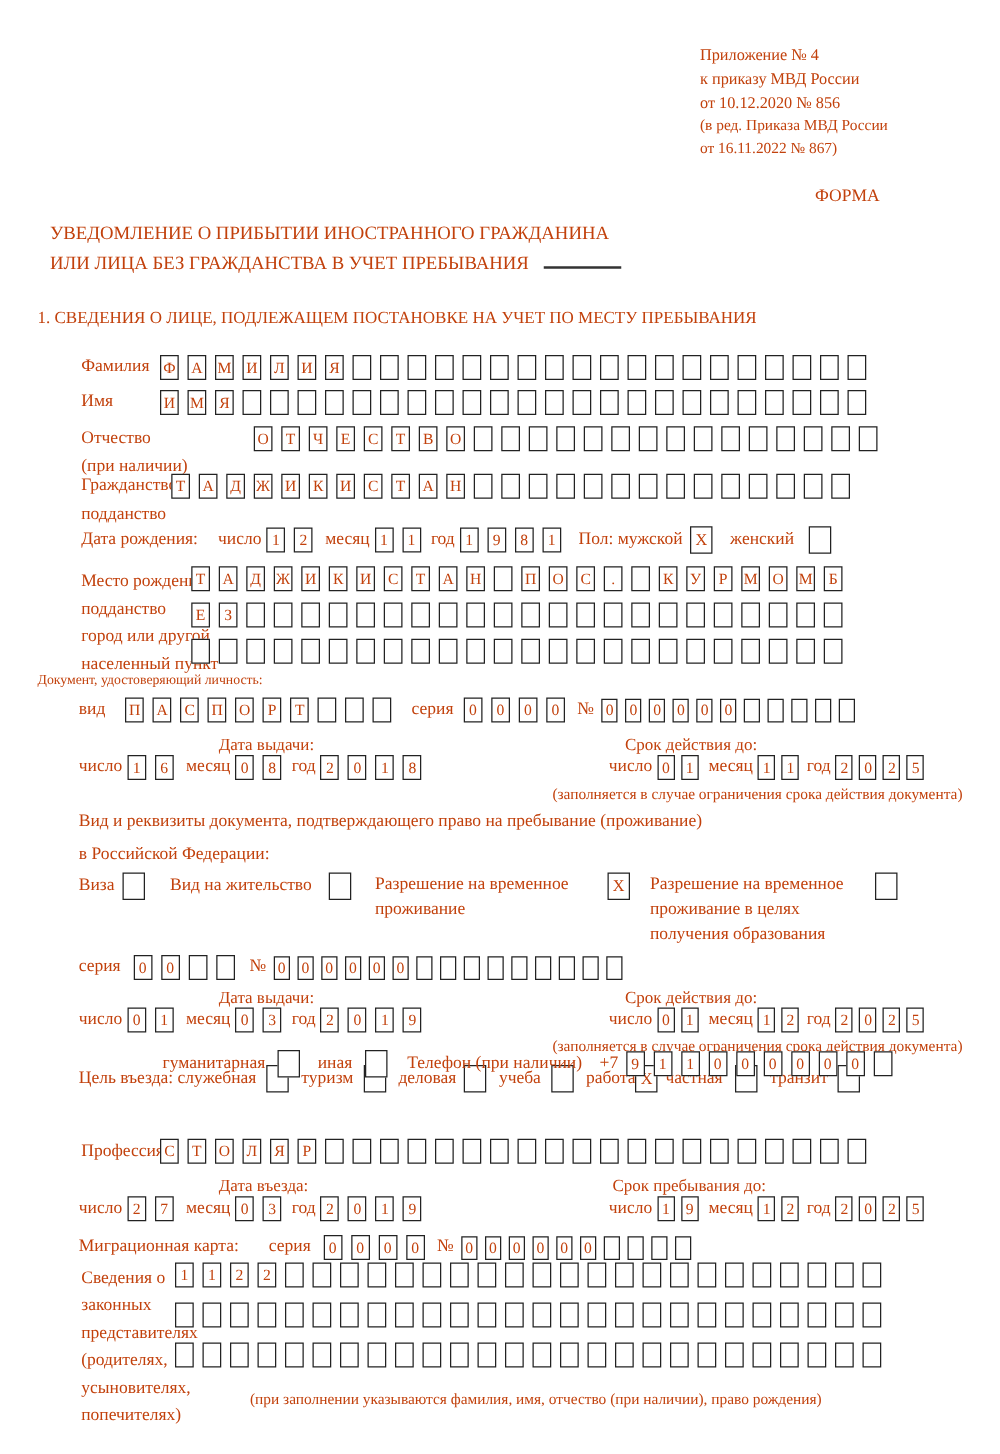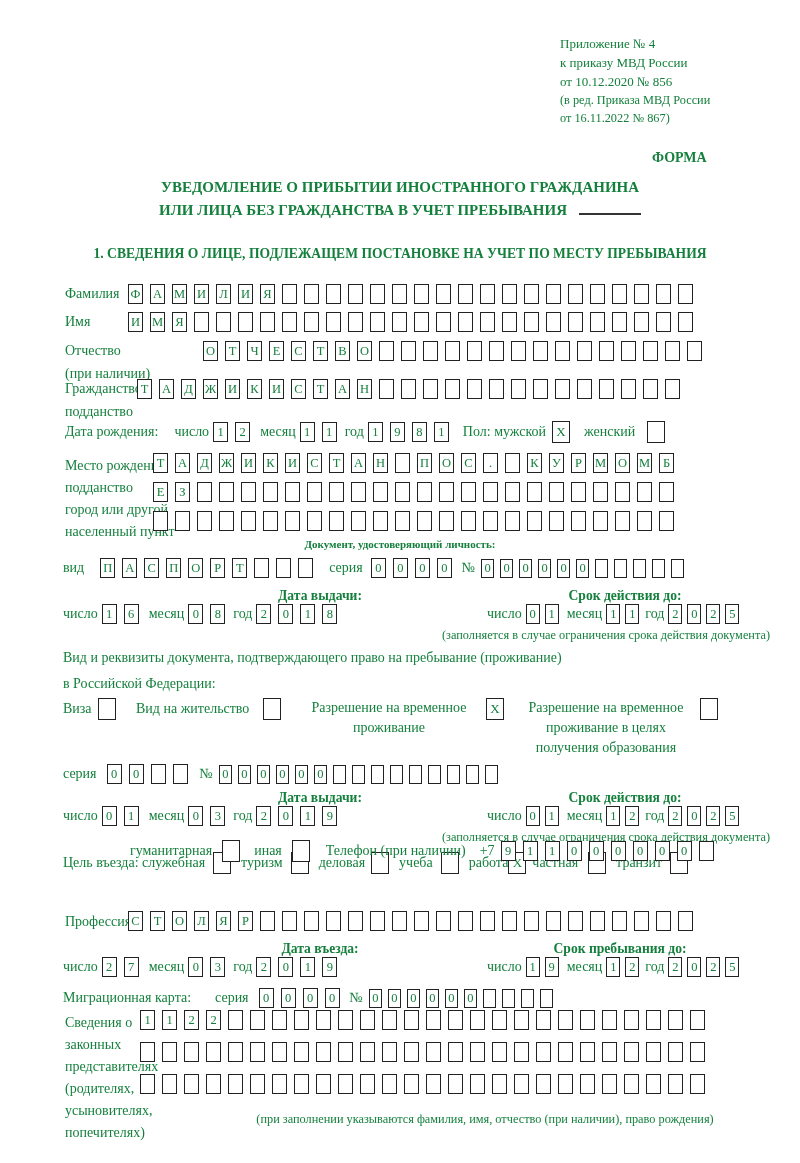--- a/index.html
+++ b/index.html
@@ -1,24 +1,24 @@
 <!DOCTYPE html>
 <html><head>
 <meta charset="utf-8">
 <style>
   *{box-sizing:border-box}
   html,body{margin:0;padding:0;background:#ffffff}
   .page{position:relative;width:800px;height:1163px;background:#fff;overflow:hidden;
-        font-family:"Liberation Serif","DejaVu Serif",serif;color:#15803d}
+        font-family:"Liberation Serif","DejaVu Serif",serif;color:#c2410c}
   .line{position:absolute;display:flex;align-items:center;white-space:nowrap}
   .blk{position:absolute}
   .lbl{font-size:14px;line-height:1.2}
   .sm{font-size:12.3px}
-  .b{font-weight:700}
-  .center{text-align:center}
+  .b{font-weight:400}
+  .center{text-align:left}
   .stack div{line-height:20px}
   .cellrow{display:inline-flex;gap:7px}
   .cell{flex:none;width:15px;height:20px;border:1.5px solid #222;background:#fff;
         display:flex;align-items:center;justify-content:center;
         font-size:12.5px;line-height:1;font-family:"Liberation Serif","DejaVu Serif",serif}
   .tight{gap:6px}
   .tight .cell{width:13px;height:19px}
   .cmp{gap:5px}
   .cmp .cell{width:14px}
   .chk{flex:none;width:18px;height:22px;border:1.5px solid #222;background:#fff;

